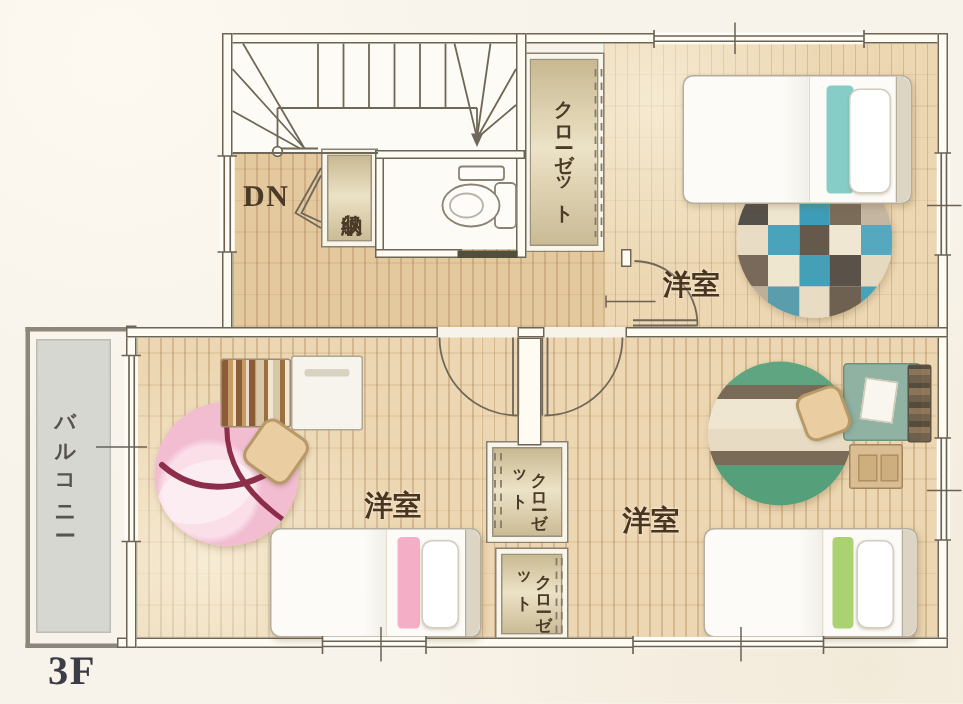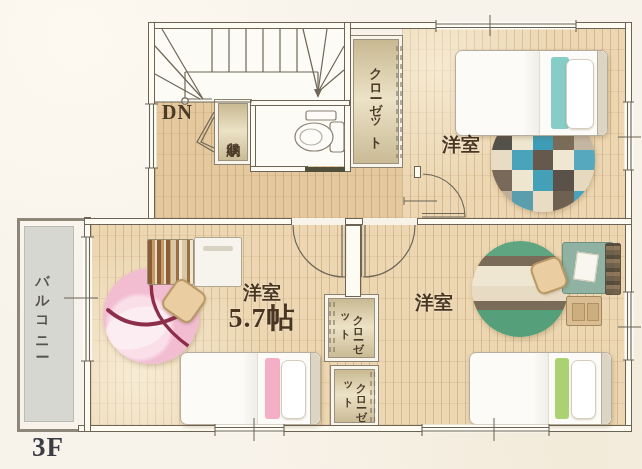--- a/index.html
+++ b/index.html
@@ -75,21 +75,21 @@
   .shelf-books{border:1.3px solid #9a8b72;border-radius:2px;overflow:hidden;display:flex;}
   .shelf-books i{flex:1;display:block;}
   .desk-teal{background:#8fb2a2;border:1.5px solid #6e9181;border-radius:3px;}
   .paper{background:#f8f6ee;border:1px solid #cfc8b5;}
   .cabinet{background:#dabd92;border:1.5px solid #a4865c;border-radius:2px;}
   .cabinet i{position:absolute;border:1px solid #b09164;background:#cdae7f;}
   .darkshelf{background:repeating-linear-gradient(0deg,#6b5a45 0 5px,#8a7054 5px 9px,#4f4435 9px 13px);
        border:1px solid #55493a;border-radius:2px;opacity:.92;}
 
   
-  .room-label{color:#4a3521;font-weight:700;text-shadow:0 0 2px rgba(255,250,240,.8);}
+  .room-label{color:#4a3521;font-weight:700;text-shadow:0 0 2px rgba(255,250,240,.8);margin-top:45px;}
   .room-label .small{font-size:19px;}
   .room-label .big{font-size:28px;letter-spacing:1px;}
   .label-row{display:flex;align-items:baseline;gap:5px;}
   .label-col{display:flex;flex-direction:column;align-items:center;line-height:1.05;}
   .dn-label{color:#4a3a28;font-size:20px;font-weight:700;letter-spacing:1px;}
   .floor-tag{color:#3c3c46;font-size:27px;font-weight:600;letter-spacing:1px;}
 
   svg.overlay{position:absolute;left:0;top:0;pointer-events:none;}
 </style>
 </head>
@@ -298,29 +298,28 @@
         <rect x="83" y="237" width="9" height="124" fill="#fdfcf6" stroke="none"></rect>
         <path d="M86,237 V361 M89.5,237 V361 M81,237 H94 M81,361 H94" fill="none"></path>
       </g>
     </g>
 
     <g stroke="#6b6254" stroke-width="1">
       <path d="M490,15 V36 M618,137 H641 M618,327 H641 M494,418 V441 M254,418 V441 M64,298 H98 M404,201 H437 M404,197 V205"></path>
     </g>
   </svg>
 
-  <div class="abs dn-label" style="left:162px;top:101px;">DN</div>
+  <div class="abs dn-label" style="left:162px;top:120px;">DN</div>
 
   <div class="abs room-label label-row" style="left:442px;top:132px;">
     <span class="small">洋室</span>
   </div>
 
   <div class="abs room-label label-col" style="left:214px;top:283px;width:96px;">
     <span class="small">洋室</span>
-    <span class="big">5.7帖</span>
   </div>
 
   <div class="abs room-label label-col" style="left:386px;top:293px;width:96px;">
     <span class="small">洋室</span>
   </div>
 
   <div class="abs floor-tag" style="left:32px;top:432px;">3F</div>
 
 </div>
 

